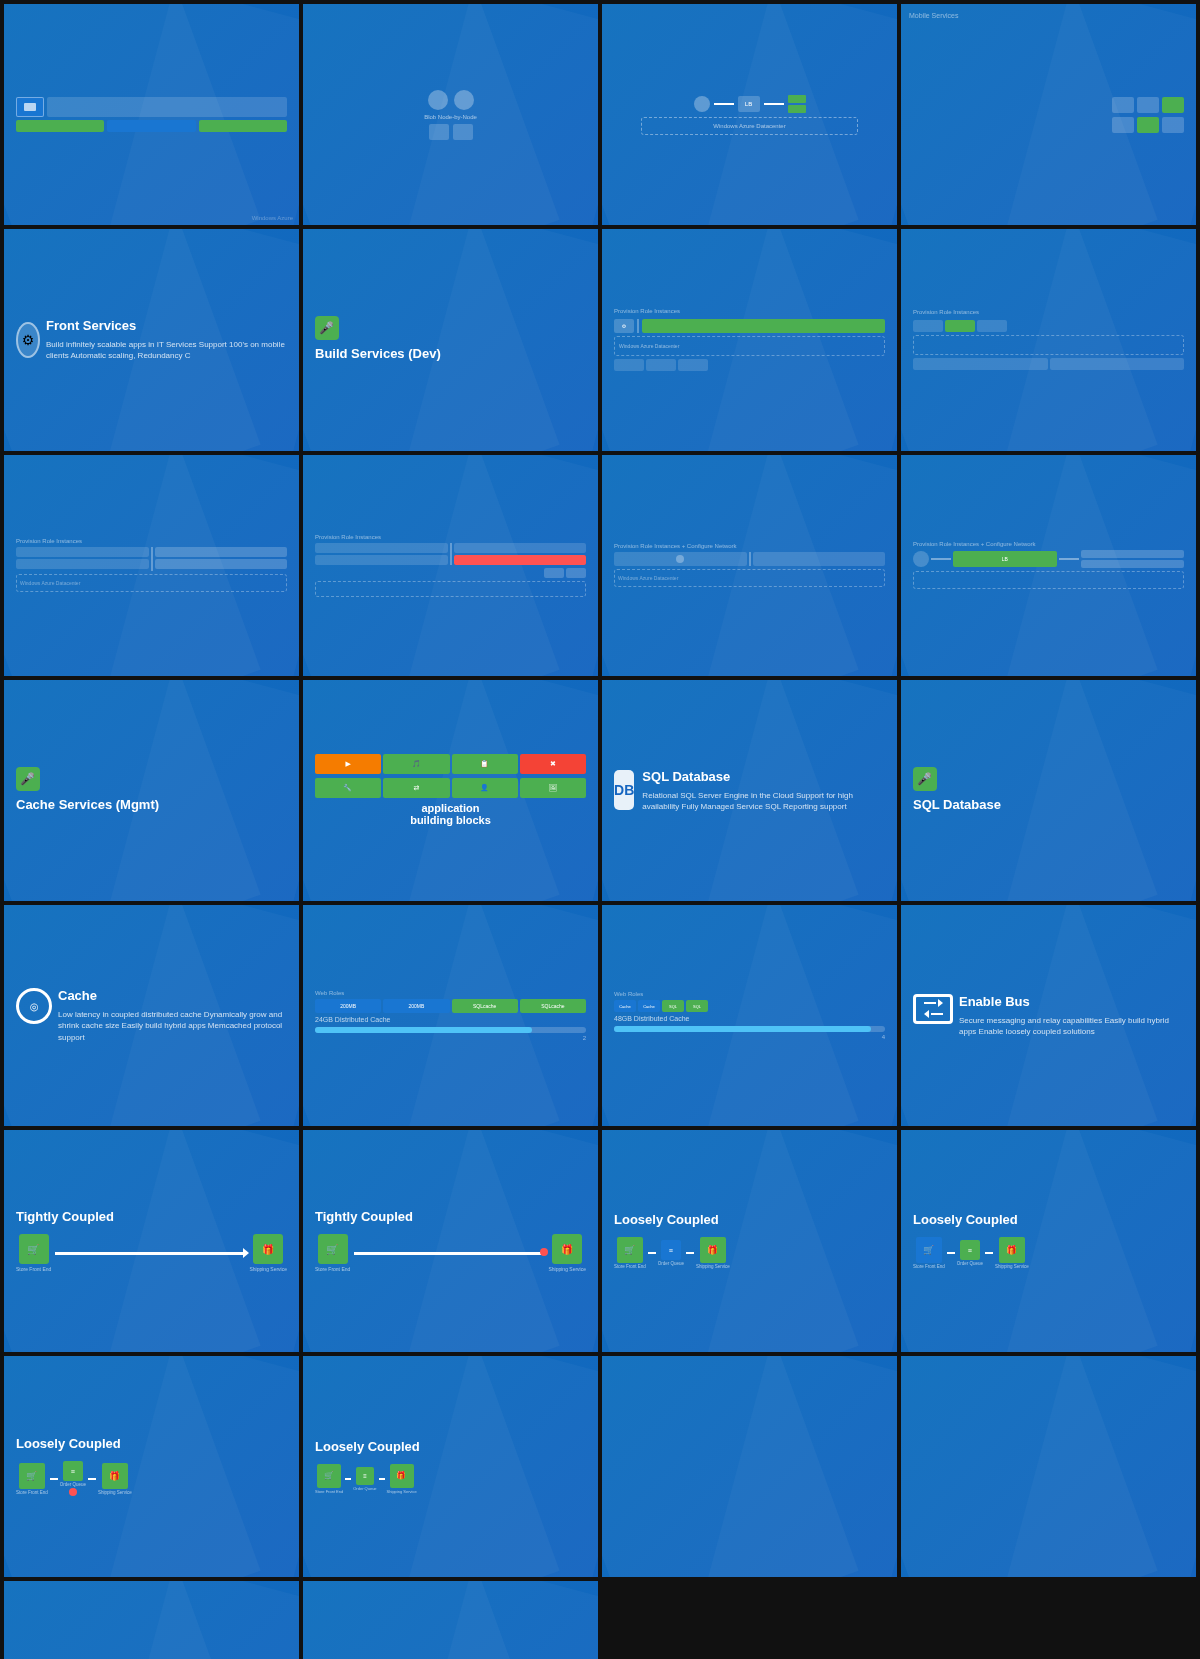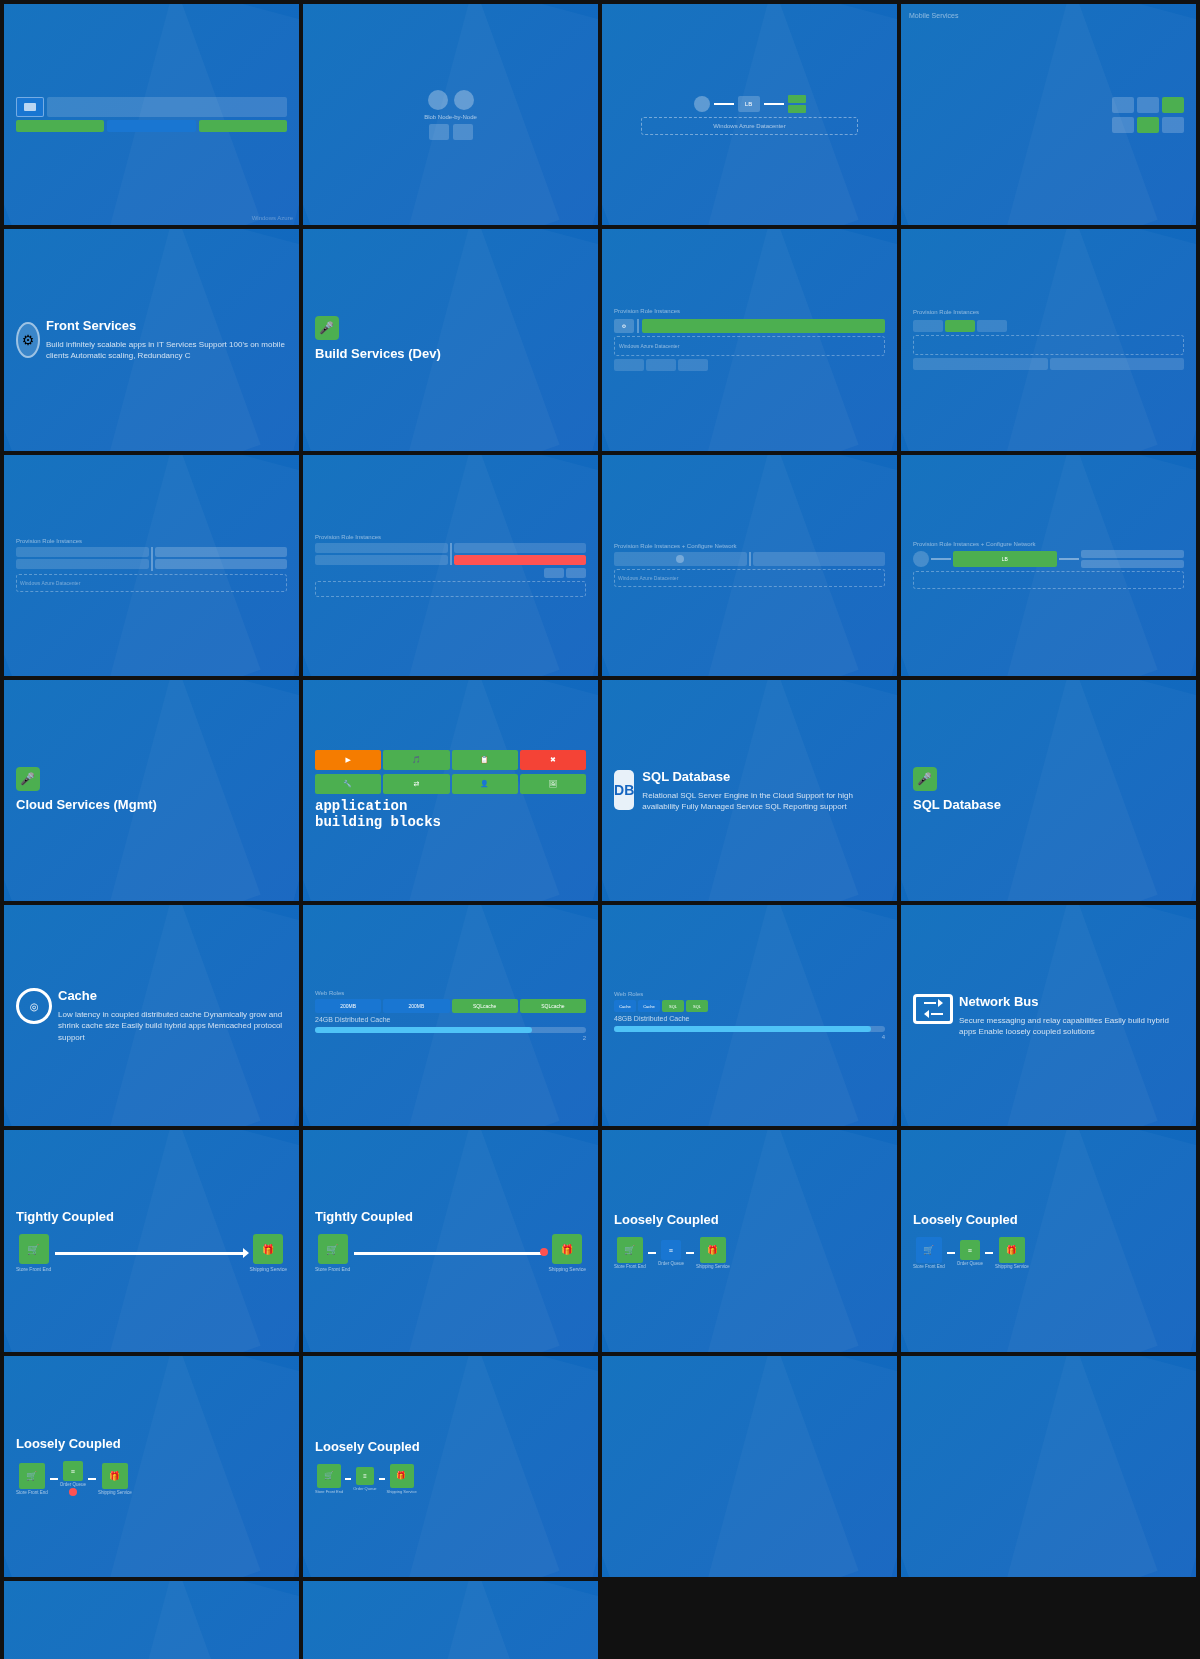--- a/index.html
+++ b/index.html
@@ -350,40 +350,40 @@
           <div style="height:8px;background:rgba(255,255,255,0.2);border-radius:2px;"></div>
         </div>
       </div>
       <div style="width:100%;height:18px;border:1px dashed rgba(255,255,255,0.3);border-radius:3px;"></div>
     </div>
     <div class="slide-footer"></div>
   </div>
 
   <div class="slide" style="background:linear-gradient(135deg,#0d6ebd 0%,#1565c0 100%);">
     <div class="mic-icon">🎤</div>
-    <div class="slide-title">Cloud Services (Mgmt)</div>
+    <div class="slide-title">Cache Services (Mgmt)</div>
     <div class="slide-footer"></div>
   </div>
 
 
   <div class="slide" style="background:linear-gradient(135deg,#0d6ebd 0%,#1565c0 100%);align-items:center;">
     <div style="z-index:1;width:100%;">
       <div style="display:grid;grid-template-columns:repeat(4,1fr);gap:2px;margin-bottom:4px;">
         <div style="height:20px;background:#f57c00;border-radius:2px;display:flex;align-items:center;justify-content:center;font-size:7px;color:white;">▶</div>
         <div style="height:20px;background:#4caf50;border-radius:2px;display:flex;align-items:center;justify-content:center;font-size:7px;color:white;">🎵</div>
         <div style="height:20px;background:#4caf50;border-radius:2px;display:flex;align-items:center;justify-content:center;font-size:7px;color:white;">📋</div>
         <div style="height:20px;background:#f44336;border-radius:2px;display:flex;align-items:center;justify-content:center;font-size:7px;color:white;">✖</div>
       </div>
       <div style="display:grid;grid-template-columns:repeat(4,1fr);gap:2px;margin-bottom:4px;">
         <div style="height:20px;background:#4caf50;border-radius:2px;display:flex;align-items:center;justify-content:center;font-size:7px;color:white;">🔧</div>
         <div style="height:20px;background:#4caf50;border-radius:2px;display:flex;align-items:center;justify-content:center;font-size:7px;color:white;">⇄</div>
         <div style="height:20px;background:#4caf50;border-radius:2px;display:flex;align-items:center;justify-content:center;font-size:7px;color:white;">👤</div>
         <div style="height:20px;background:#4caf50;border-radius:2px;display:flex;align-items:center;justify-content:center;font-size:7px;color:white;">🖼</div>
       </div>
-      <div style="color:white;font-size:14px;font-weight:600;font-family:Liberation Mono, monospace;">application<br>building blocks</div>
+      <div style="color:white;font-size:11px;font-weight:600;text-align:center;">application<br>building blocks</div>
     </div>
     <div class="slide-footer"></div>
   </div>
 
   <div class="slide" style="background:linear-gradient(135deg,#0d6ebd 0%,#1565c0 100%);">
     <div style="display:flex;gap:8px;align-items:center;z-index:1;">
       <div class="db-icon">DB</div>
       <div>
         <div class="slide-title">SQL Database</div>
         <div class="slide-subtitle">Relational SQL Server Engine in the Cloud
@@ -460,21 +460,21 @@
         <div style="display:flex;align-items:center;gap:2px;">
           <div style="width:12px;height:2px;background:white;"></div>
           <div style="width:0;height:0;border-top:4px solid transparent;border-bottom:4px solid transparent;border-left:5px solid white;"></div>
         </div>
         <div style="display:flex;align-items:center;gap:2px;">
           <div style="width:0;height:0;border-top:4px solid transparent;border-bottom:4px solid transparent;border-right:5px solid white;"></div>
           <div style="width:12px;height:2px;background:white;"></div>
         </div>
       </div>
       <div>
-        <div class="slide-title">Network Bus</div>
+        <div class="slide-title">Enable Bus</div>
         <div class="slide-subtitle">Secure messaging and relay capabilities
 Easily build hybrid apps
 Enable loosely coupled solutions</div>
       </div>
     </div>
     <div class="slide-footer"></div>
   </div>
 
   <div class="slide" style="background:linear-gradient(135deg,#0d6ebd 0%,#1565c0 100%);">
     <div style="z-index:1;width:100%;">

